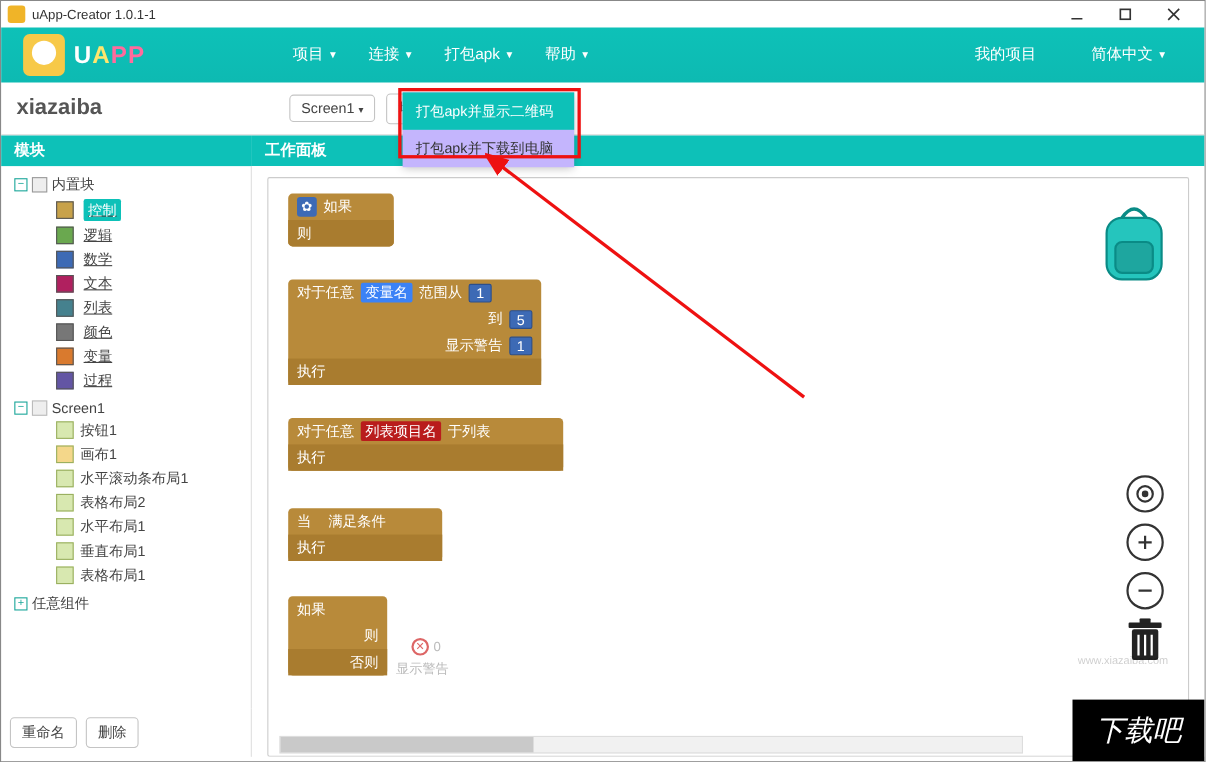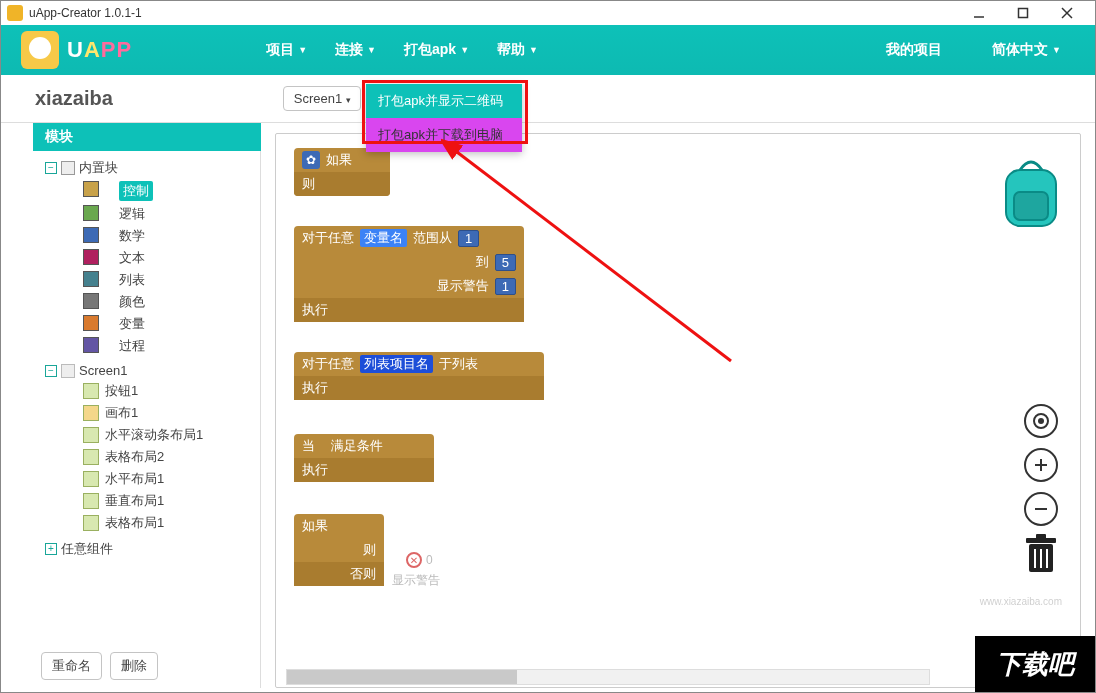--- a/index.html
+++ b/index.html
@@ -11,44 +11,44 @@
   .winbtn svg { width:12px; height:12px; }
 
   .topnav { height:50px; background:linear-gradient(#0dc1b8,#0dbab2); display:flex; align-items:center; padding:0 20px; color:#fff; }
   .logo-wrap { display:flex; align-items:center; gap:8px;}
   .lion { width:38px; height:38px; background:#f7c948; border-radius:6px; position:relative; }
   .lion::before{content:'';position:absolute;left:8px;top:6px;width:22px;height:22px;background:#fff;border-radius:50%;}
   .logo-text { font-size:22px; font-weight:bold; color:#fff; letter-spacing:1px;text-align:right;}
   .logo-text span.a{color:#ffe66d;}
   .logo-text span.p{color:#ff6b9d;}
   .navspace { width:120px; }
-  .menuitem { padding:0 14px; font-size:14px; display:flex; align-items:center; gap:4px; cursor:pointer;font-weight:bold;}
+  .menuitem { padding:0 14px; font-size:14px; display:flex; align-items:center; gap:4px; cursor:pointer;}
   .caret { font-size:9px; }
   .topright { margin-left:auto; display:flex; gap:22px;}
 
   .toolbar { height:48px; border-bottom:1px solid #ddd; display:flex; align-items:center; padding:0 14px; gap:10px; position:relative;}
-  .projectname { font-size:20px; color:#555; font-weight:bold;margin-left:20px;}
+  .projectname { font-size:20px; color:#555; font-weight:bold;}
   .tool-spacer{ flex:0 0 150px;}
   .btn { background:#fff; border:1px solid #c4c4c4; border-radius:4px; padding:4px 10px; font-size:13px; color:#444; cursor:pointer;}
   .rightbtns{ margin-left:auto; display:flex; gap:8px;}
 
-  .dropdown-open { position:absolute; left:365px; top:83px; width:156px; background:#d946ef; box-shadow:0 2px 8px rgba(0,0,0,0.25); z-index:50; }
+  .dropdown-open { position:absolute; left:365px; top:83px; width:156px; background:#c4b5fd; box-shadow:0 2px 8px rgba(0,0,0,0.25); z-index:50; }
   .dropdown-open .dd-item { padding:8px 12px; font-size:13px; color:#333; cursor:pointer;}
   .dropdown-open .dd-item.active { background:#0dc1b8; color:#fff; }
   .red-highlight { position:absolute; left:361px; top:79px; width:166px; height:64px; border:3px solid #e11; pointer-events:none; z-index:60;}
   .arrow-svg{ position:absolute; left:440px; top:130px; z-index:55; pointer-events:none;}
 
-  .main { display:flex; height:calc(693px - 28px - 50px - 48px - 2px);padding-left:32px; }
+  .main { display:flex; height:calc(693px - 28px - 50px - 48px - 2px); }
   .leftcol { width:228px; display:flex; flex-direction:column; }
   .panel-head { background:#0dc1b8; color:#fff; font-size:14px; font-weight:bold; padding:5px 12px; }
   .tree { flex:1; overflow:auto; padding:6px 4px 4px 6px; border-right:1px solid #ddd; font-size:13px; color:#444;}
   .tree-row{ display:flex; align-items:center; gap:4px; padding:2px 0 2px 0;}
   .toggle{ width:12px; height:12px; border:1px solid #19a699; color:#19a699; font-size:10px; line-height:10px; text-align:center; border-radius:0;}
   .cat-sw{ width:16px; height:16px; border:1px solid #555; display:inline-block; }
-  .cat-row{ display:flex; align-items:flex-start; gap:20px; padding:2px 0 2px 44px;}
+  .cat-row{ display:flex; align-items:center; gap:9px; padding:2px 0 2px 44px;text-decoration:underline;}
   .cat-row.sel .label{ background:#0dc1b8; color:#fff; padding:1px 4px; border-radius:2px;}
   .treeicon{ width:16px; height:16px; background:#d8e8b0; border:1px solid #9ab060; display:inline-block;}
   .comp-row{ display:flex; align-items:center; gap:6px; padding:2px 0 2px 44px;}
   .leftfoot{ padding:8px; border-right:1px solid #ddd; display:flex; gap:8px;}
 
   .rightcol { flex:1; display:flex; flex-direction:column; }
   .canvas-wrap { flex:1; position:relative; background:#fff; padding:10px 14px 0 14px; overflow:hidden;}
   .canvas-inner{ position:relative; width:100%; height:100%; border:1px solid #ccc; border-radius:2px; background:#fff; overflow:hidden;}
 
   .block{ position:absolute; color:#fff; font-size:13px; }
@@ -58,21 +58,21 @@
   .gear{ width:18px; height:18px; background:#3d6ab5; border-radius:3px; display:inline-flex; align-items:center; justify-content:center; font-size:12px;}
   .rowline{display:flex;align-items:center;gap:6px;padding:3px 8px;}
 
   .side-icons{ position:absolute; right:16px; top:22px; display:flex; flex-direction:column; align-items:center; gap:0;}
   .backpack{ width:66px; height:76px; }
   .ctrl-btns{ position:absolute; right:22px; top:270px; display:flex; flex-direction:column; gap:10px;}
   .circ{ width:34px; height:34px; border:2px solid #333; border-radius:50%; display:flex; align-items:center; justify-content:center; background:#fff;}
   .trash{ position:absolute; right:22px; top:400px; width:34px; height:40px;}
 
   .watermark-txt{ position:absolute; right:18px; bottom:80px; font-size:10px; color:rgba(0,0,0,0.2); transform:rotate(-0deg);}
-  .dl-badge{ position:absolute; right:0; bottom:0; width:120px; height:56px; background:#000; color:#fff; display:flex; align-items:center; justify-content:center; font-size:26px; font-weight:bold; font-style:italic;}
+  .dl-badge{ position:absolute; right:0; bottom:0; width:120px; height:56px; background:#000; color:#fff; display:flex; align-items:center; justify-content:center; font-size:26px; font-weight:normal; font-style:italic;}
   .hscroll{ position:absolute; bottom:2px; left:10px; right:150px; height:16px; background:#f1f1f1; border:1px solid #ddd;}
   .hscroll .thumb{position:absolute;left:0;top:0;height:100%;width:230px;background:#c9c9c9;}
 
   .warn-bubble{position:absolute; left:130px; top:418px; display:flex; align-items:center; gap:4px; color:#bbb; font-size:12px;}
   .warn-x{width:16px;height:16px;border:2px solid #d66;border-radius:50%;display:flex;align-items:center;justify-content:center;color:#d66;font-size:10px;}
 </style>
 </head>
 <body>
 
 <div class="titlebar">
@@ -235,20 +235,21 @@
         <span>任意组件</span>
       </div>
     </div>
     <div class="leftfoot">
       <button class="btn">重命名</button>
       <button class="btn">删除</button>
     </div>
   </div>
 
   <div class="rightcol">
+    <div class="panel-head">工作面板</div>
     <div class="canvas-wrap">
       <div class="canvas-inner">
 
         <div class="block b-brown" style="left:18px; top:14px; width:96px; border-radius:4px;">
           <div class="rowline">
               <span class="gear">✿</span>
               <span>如果</span>
             </div>
           <div class="rowline b-brown-d" style="border-radius:0 0 4px 4px">
               <span>则</span>
@@ -271,21 +272,21 @@
               <span class="b-input">1</span>
             </div>
           <div class="rowline b-brown-d">
               <span>执行</span>
             </div>
         </div>
 
         <div class="block b-brown" style="left:18px; top:218px; width:250px; border-radius:4px;">
           <div class="rowline">
               <span>对于任意</span>
-              <span style="background:#1d4ed8;padding:0 4px;border-radius:2px">列表项目名</span>
+              <span style="background:#b91c1c;padding:0 4px;border-radius:2px">列表项目名</span>
               <span>于列表</span>
             </div>
           <div class="rowline b-brown-d">
               <span>执行</span>
             </div>
         </div>
 
         <div class="block b-brown" style="left:18px; top:300px; width:140px; border-radius:4px;">
           <div class="rowline"><span>当</span>&nbsp;<span>满足条件</span></div>
           <div class="rowline b-brown-d">

